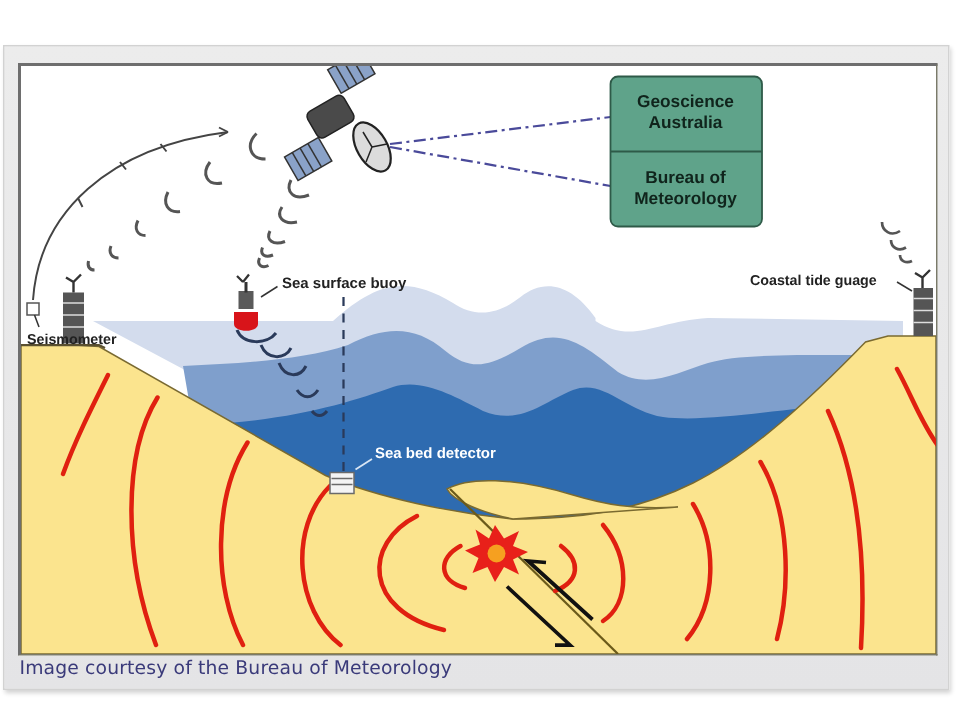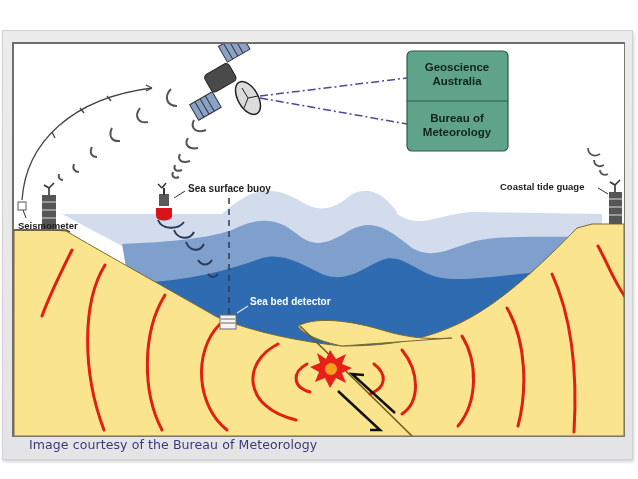--- a/index.html
+++ b/index.html
@@ -13,21 +13,21 @@
   .figure {
     position: absolute; left: 12px; top: 42px; width: 610px; height: 392px;
     border: 1px solid #7a7a6a;
     border-top: 2px solid #6e6e6e;
     border-left: 2px solid #6e6e6e;
     background: #ffffff; overflow: hidden;
   }
   .figure svg { display: block; }
   .caption {
     position: absolute; left: 13px; top: 437px; font-size: 12.5px; color: #3a3a7a;
-    font-family: "DejaVu Sans", sans-serif; letter-spacing: 0.1px; margin-left: 16px;
+    font-family: "DejaVu Sans", sans-serif; letter-spacing: 0.1px;
   }
   .lbl { font-family: "Liberation Sans", sans-serif; font-weight: bold; }
 </style>
 </head>
 <body>
 
 <div class="frame"></div>
 
 <div class="figure">
   <svg width="610" height="392" viewBox="12 42 610 392" xmlns="http://www.w3.org/2000/svg">

